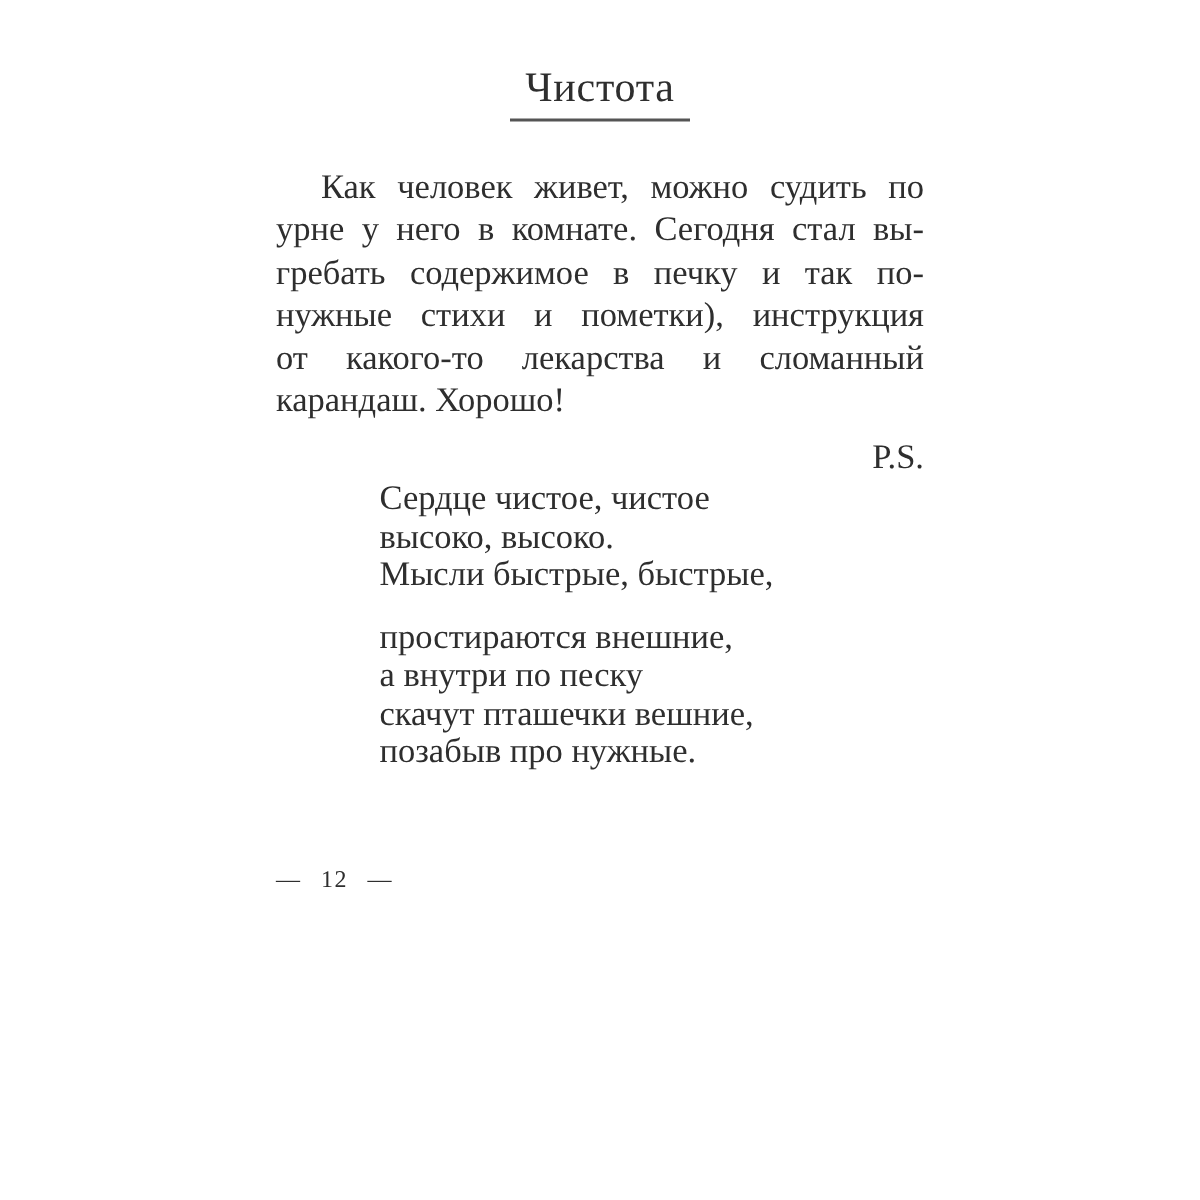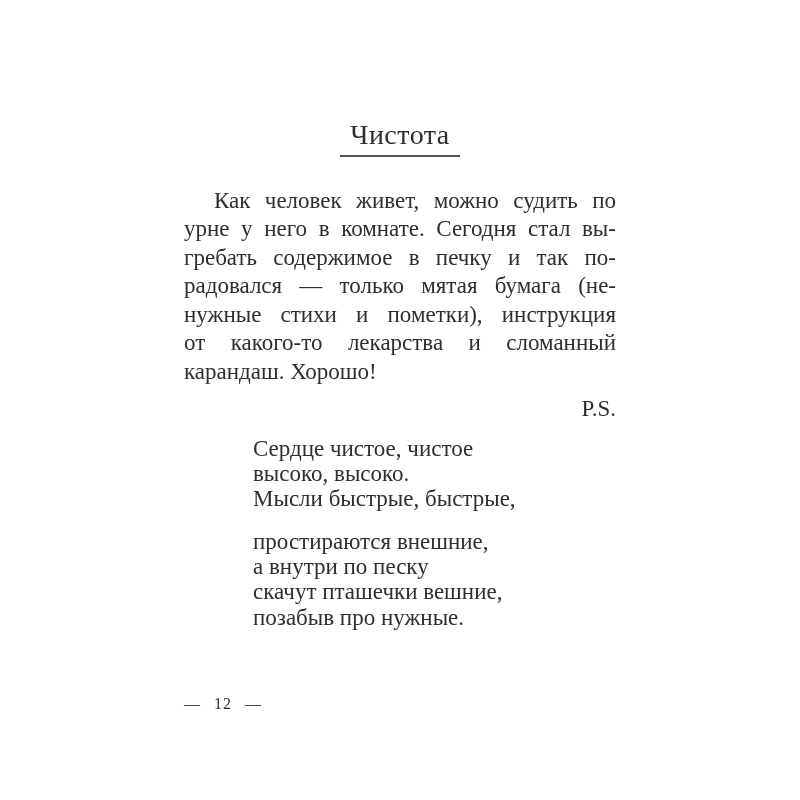--- a/index.html
+++ b/index.html
@@ -8,21 +8,21 @@
     width: 800px;
     height: 800px;
     background: #ffffff;
     font-family: "Liberation Serif", "DejaVu Serif", serif;
     color: #2e2e2e;
     overflow: hidden;
   }
   .page {
     width: 432px;
     margin: 0 auto;
-    padding-top: 120px;
+    padding-top: 44px;
   }
   .title-wrap {
     text-align: center;
   }
   .title {
     display: inline-block;
     margin: 0;
     font-size: 28px;
     font-weight: 400;
     line-height: 1.1;
@@ -50,21 +50,20 @@
   .ps {
     margin-top: 9px;
     font-size: 23px;
     line-height: 28.5px;
     text-align: right;
   }
   .poem {
     margin-left: 69px;
     font-size: 23px;
     line-height: 25.3px;
-    margin-top: 12px;
   }
   .stanza2 {
     margin-top: 17px;
   }
   .pagenum {
     margin-top: 65px;
     text-align: left;
     font-size: 16px;
     letter-spacing: 1px;
     word-spacing: 8px;
@@ -76,21 +75,20 @@
 <div class="page">
 
   <header class="title-wrap">
     <h1 class="title">Чистота</h1>
   </header>
 
   <section class="paragraph">
     <div class="pline indent">Как человек живет, можно судить по</div>
     <div class="pline">урне у него в комнате. Сегодня стал вы-</div>
     <div class="pline">гребать содержимое в печку и так по-</div>
-    <div class="pline">радовался — только мятая бумага (не-</div>
     <div class="pline">нужные стихи и пометки), инструкция</div>
     <div class="pline">от какого-то лекарства и сломанный</div>
     <div class="pline last">карандаш. Хорошо!</div>
   </section>
 
   <div class="ps">P.S.</div>
 
   <section class="poem">
     <div class="stanza">
       <div class="vline">Сердце чистое, чистое</div>

